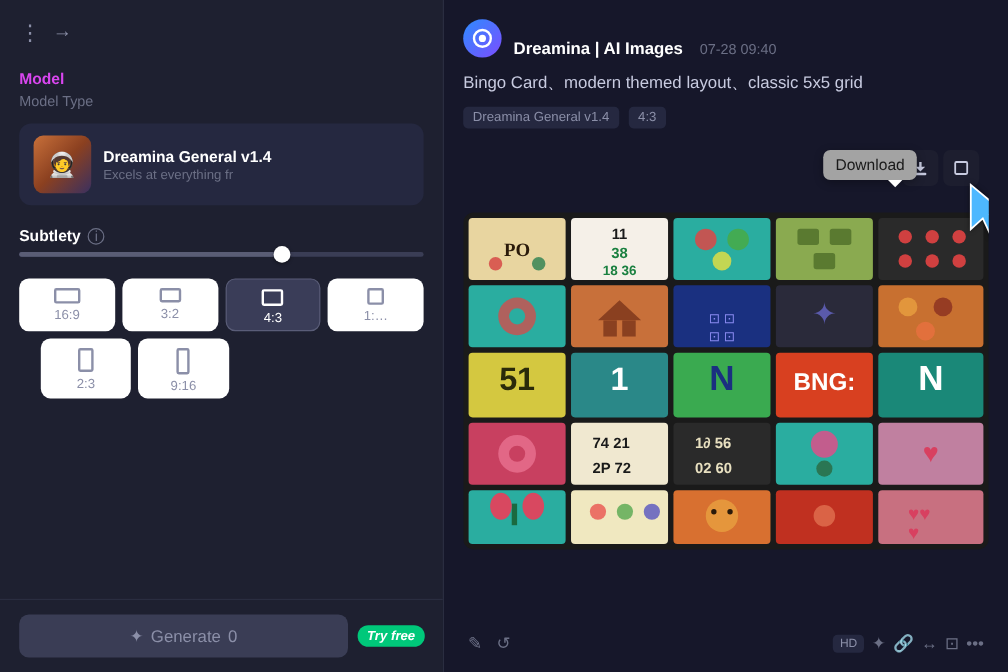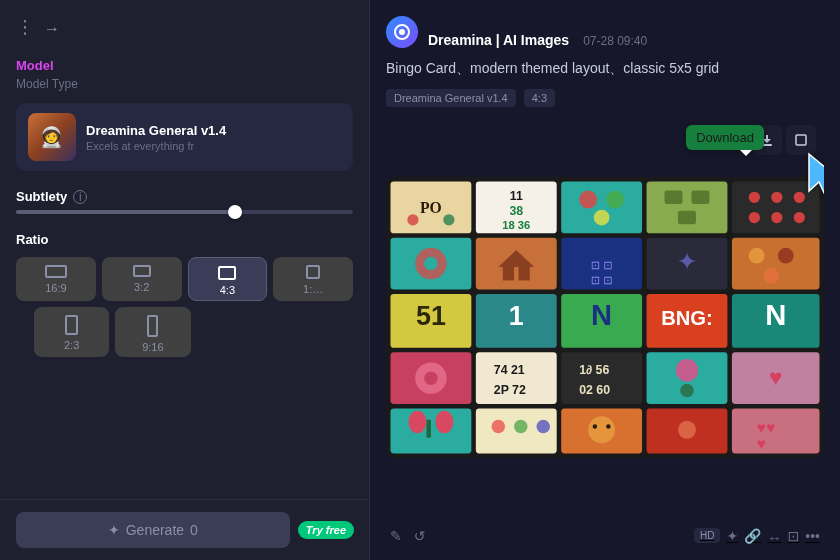--- a/index.html
+++ b/index.html
@@ -154,21 +154,21 @@
       margin-bottom: 10px;
     }
 
     .ratio-grid {
       display: grid;
       grid-template-columns: repeat(4, 1fr);
       gap: 6px;
     }
 
     .ratio-btn {
-      background: #404040;
+      background: #ffffff;
       border: none;
       border-radius: 8px;
       padding: 8px 4px 4px;
       display: flex;
       flex-direction: column;
       align-items: center;
       gap: 4px;
       cursor: pointer;
       color: #8b8fa8;
       font-size: 11px;
@@ -307,21 +307,21 @@
       border-radius: 12px;
       overflow: hidden;
       flex: 1;
     }
 
     
     .download-tooltip {
       position: absolute;
       top: 8px;
       right: 60px;
-      background: #15803d;
+      background: #a3a3a3;
       color: #1a1a1a;
       font-size: 13px;
       font-weight: 500;
       padding: 5px 10px;
       border-radius: 6px;
       z-index: 10;
       box-shadow: 0 2px 8px rgba(0,0,0,0.3);
     }
 
     .download-tooltip::after {
@@ -388,22 +388,21 @@
       color: #6b6f85;
       font-size: 14px;
       cursor: pointer;
       background: none;
       border: none;
     }
 
     .action-right {
       display: flex;
       gap: 6px;
-      align-items: flex-start;
-      text-decoration: underline;
+      align-items: flex-end;
     }
 
     .action-tag {
       background: #252840;
       color: #8b8fa8;
       font-size: 10px;
       padding: 2px 6px;
       border-radius: 4px;
       cursor: pointer;
     }
@@ -432,21 +431,20 @@
 
   <div class="subtlety-row">
     <span class="subtlety-label">Subtlety</span>
     <span class="info-icon">i</span>
   </div>
   <div class="slider-track">
     <div class="slider-fill"></div>
     <div class="slider-thumb"></div>
   </div>
 
-  <div class="ratio-label">Ratio</div>
   <div class="ratio-grid">
     <button class="ratio-btn">
       <div class="ratio-icon"></div>
       <span>16:9</span>
     </button>
     <button class="ratio-btn">
       <div class="ratio-icon"></div>
       <span>3:2</span>
     </button>
     <button class="ratio-btn active">

